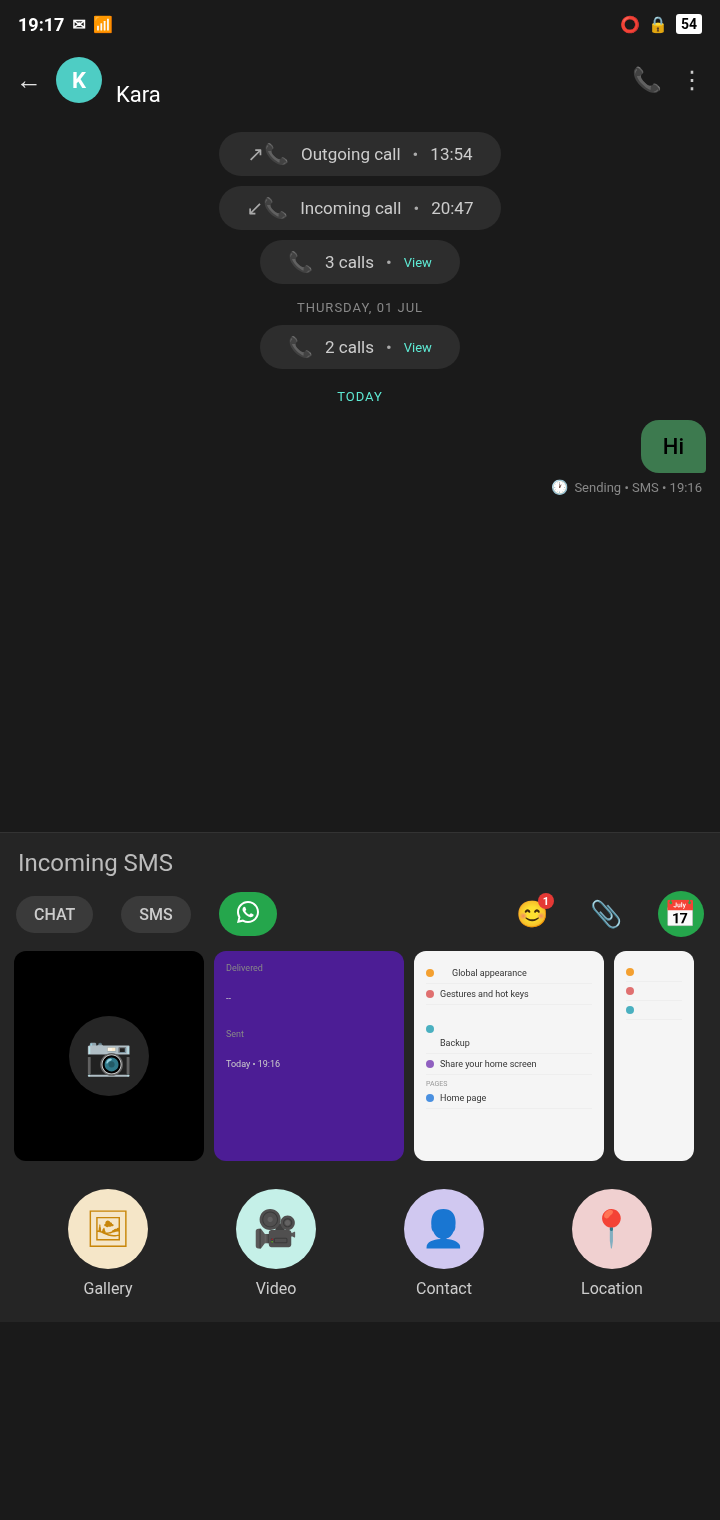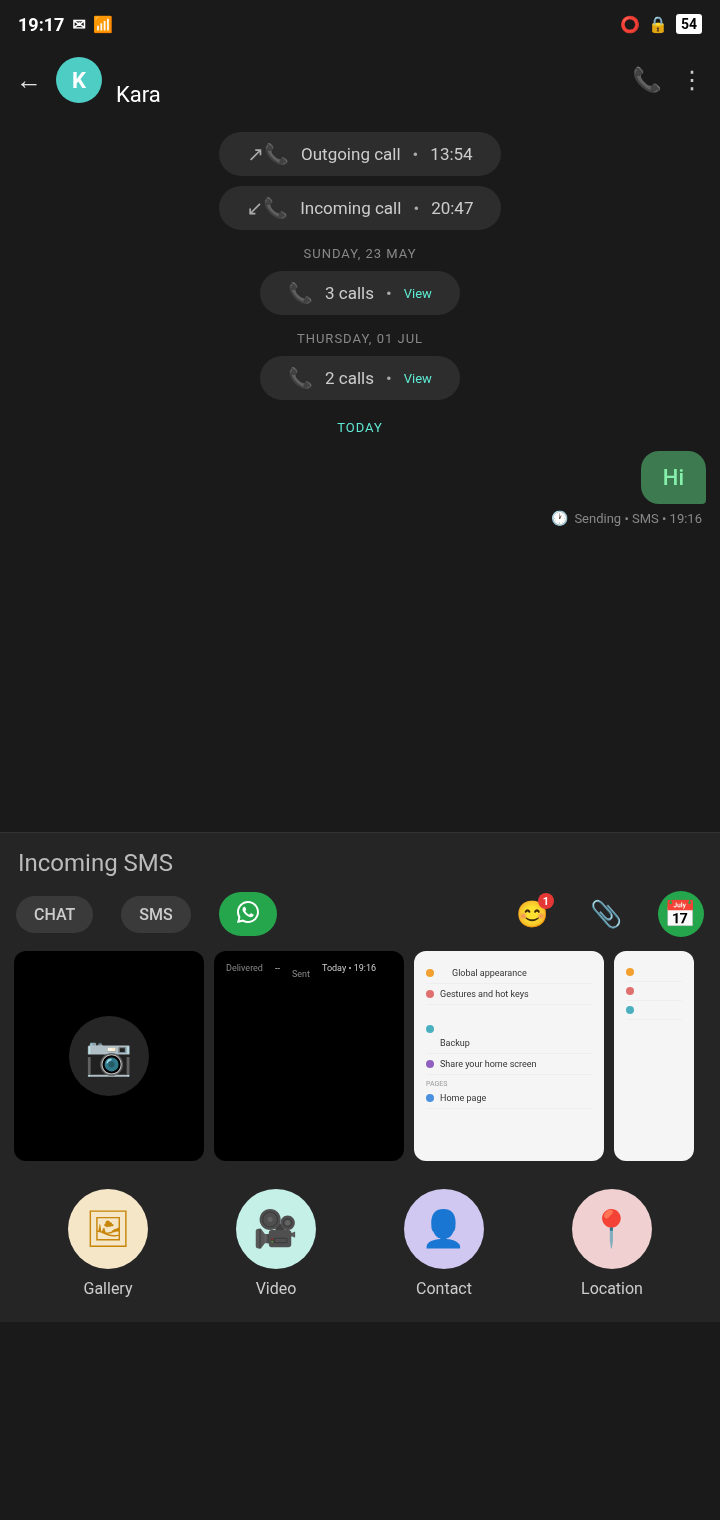--- a/index.html
+++ b/index.html
@@ -148,21 +148,21 @@
 
     
     .message-bubble-out {
       display: flex;
       justify-content: flex-end;
       padding: 0 14px;
       margin-bottom: 4px;
     }
     .bubble {
       background: #3d7a4f;
-      color: #86efac;
+      color: #000000;
       border-radius: 18px 18px 4px 18px;
       padding: 14px 22px;
       font-size: 22px;
       font-weight: 500;
       max-width: 200px;
     }
     .sending-status {
       text-align: right;
       padding: 2px 18px 10px;
       font-size: 13px;
@@ -295,25 +295,25 @@
       border-radius: 50%;
       flex-shrink: 0;
     }
     .mini-pages {
       font-size: 7px;
       color: #999;
       text-transform: uppercase;
       padding-top: 5px;
     }
     .delivered-card {
-      background: #000000;
+      background: #4c1d95;
       padding: 12px;
       display: flex;
-      flex-direction: row;
-      gap: 12px;
+      flex-direction: column;
+      gap: 20px;
     }
     .delivered-label { font-size: 9px; color: #888; }
     .delivered-dash { font-size: 9px; color: #ccc; }
     .sent-label { font-size: 9px; color: #888; margin-top: 6px; }
     .sent-time { font-size: 9px; color: #ccc; }
 
     
     .bottom-icons-row {
       display: flex;
       justify-content: space-around;
@@ -382,21 +382,20 @@
   </div>
 
 
   <div class="call-pill incoming">
     <span class="phone-icon">↙📞</span>
     <span>Incoming call</span>
     <span class="dot">•</span>
     <span>20:47</span>
   </div>
 
-  <div class="date-separator">SUNDAY, 23 MAY</div>
 
   <div class="call-pill">
     <span class="phone-icon">📞</span>
     <span>3 calls</span>
     <span class="dot">•</span>
     <span class="view-link">View</span>
   </div>
 
   <div class="date-separator">THURSDAY, 01 JUL</div>
 

